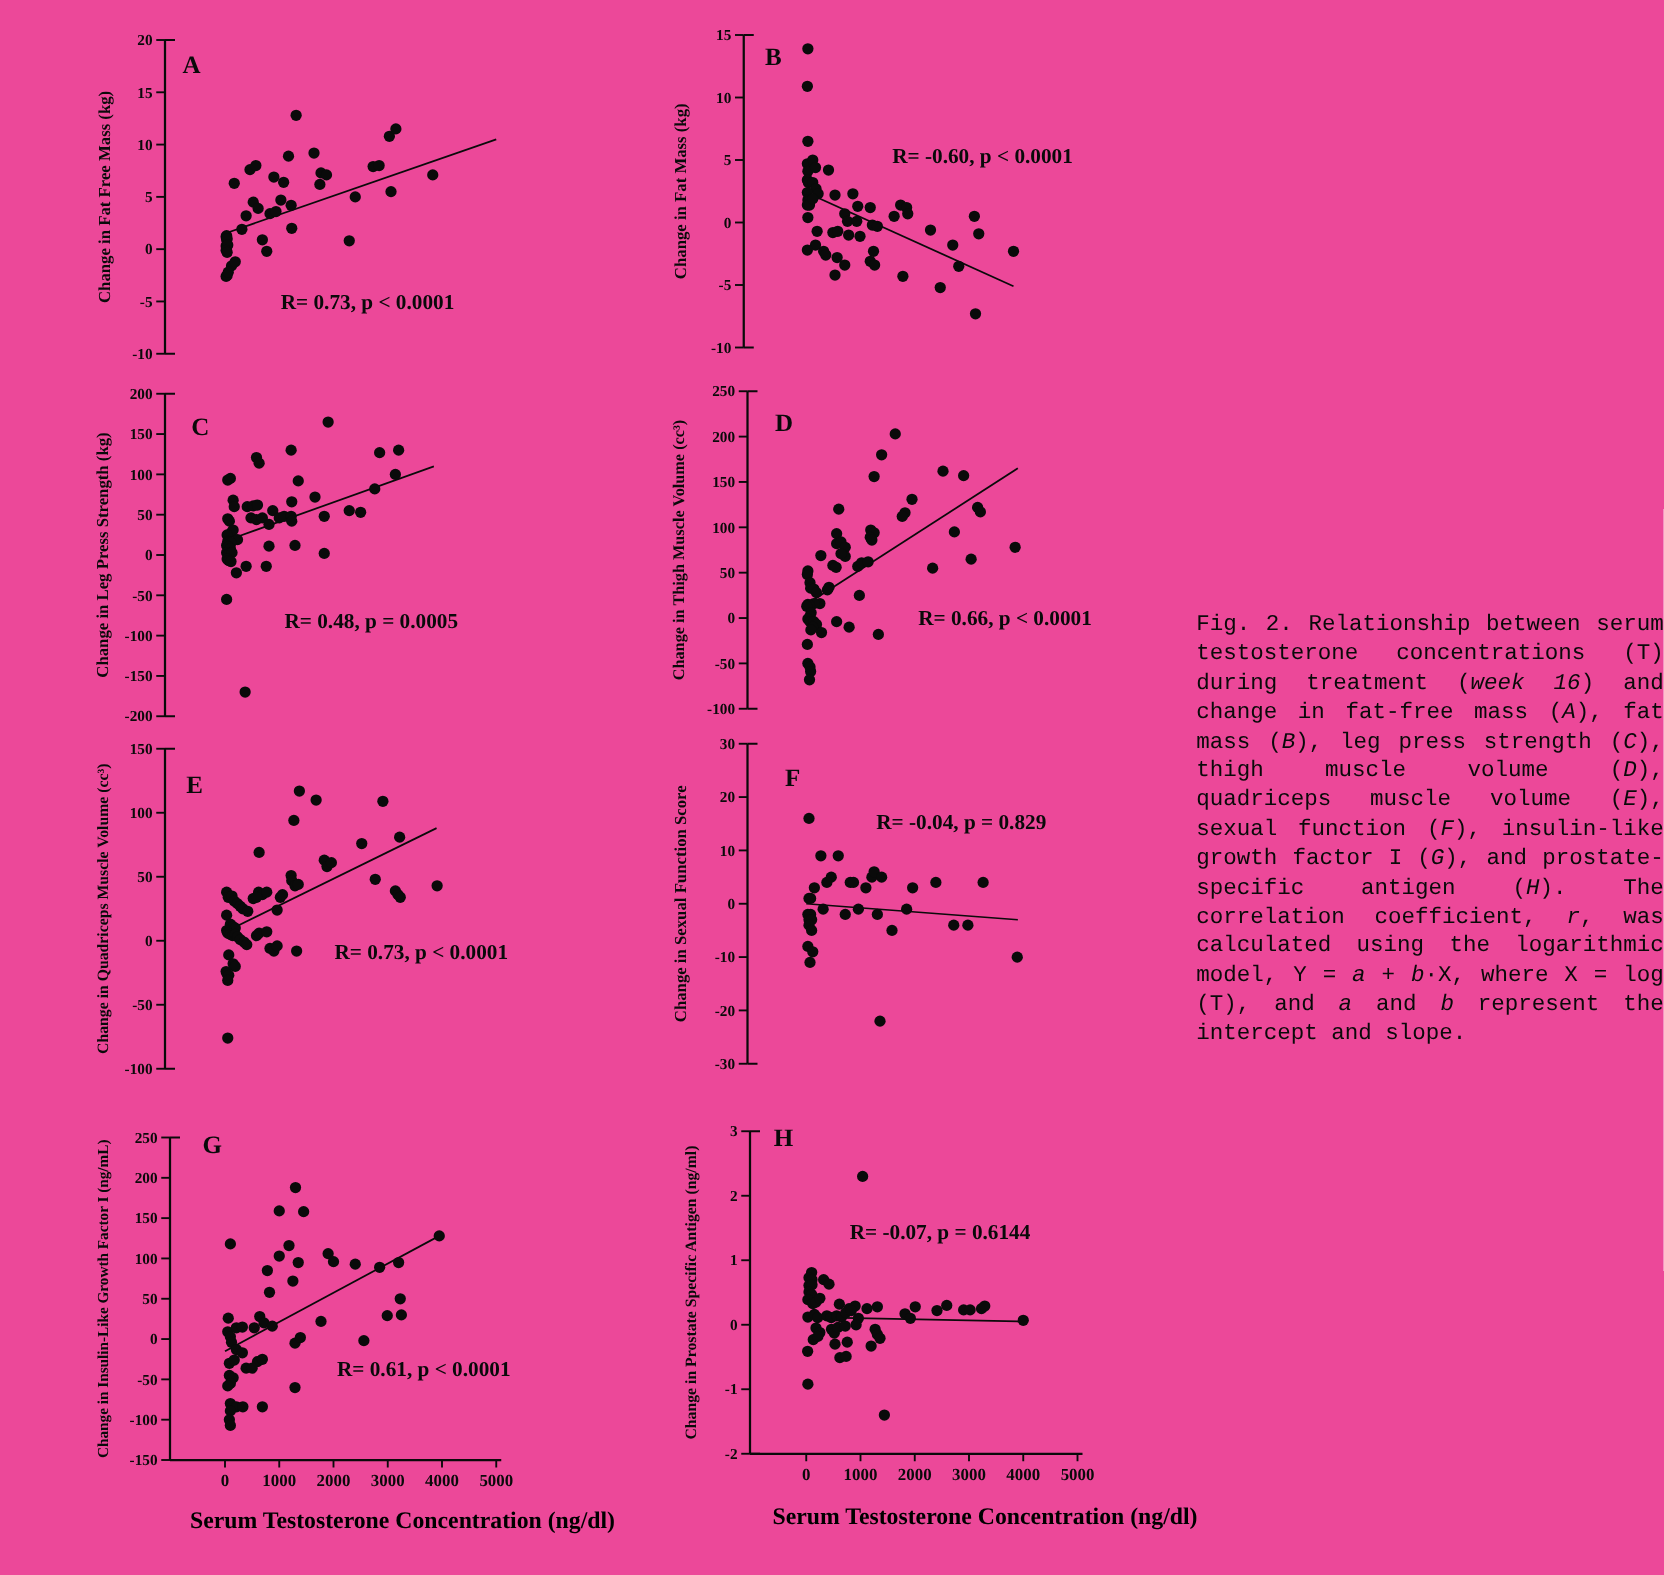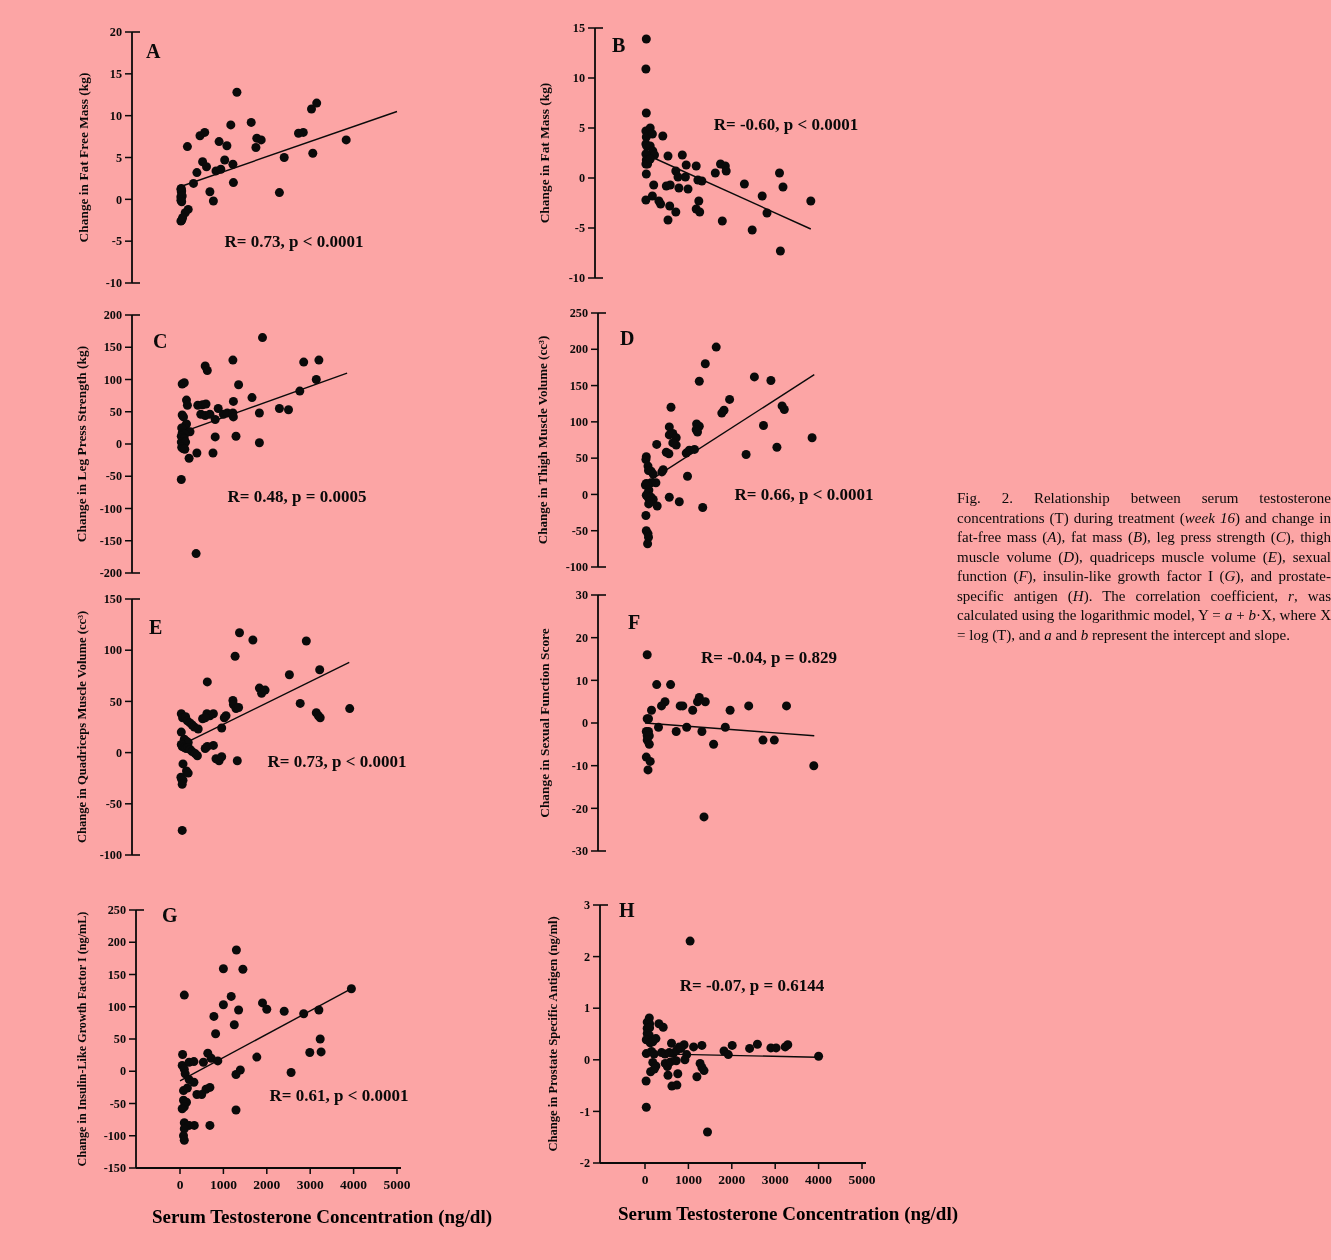--- a/index.html
+++ b/index.html
@@ -1,19 +1,19 @@
 <!DOCTYPE html>
 <html><head>
 <meta charset="utf-8">
 <style>
   html,body{margin:0;padding:0;background:#ffffff;}
-  .page{position:relative;width:1331px;height:1260px;background:#fca5a5;font-family:"Liberation Serif",serif;overflow:hidden;}
+  .page{position:relative;width:1331px;height:1260px;background:#ec4899;font-family:"Liberation Serif",serif;overflow:hidden;}
   #figure-svg{position:absolute;left:0;top:0;}
   #figure-svg text{font-family:"Liberation Serif",serif;fill:#0a0a0a;}
-  .caption{position:absolute;left:957px;top:489px;width:374px;font-size:15px;line-height:1.3;text-align:justify;color:#0a0a0a;font-family:Liberation Serif, serif;}
+  .caption{position:absolute;left:957px;top:489px;width:374px;font-size:18px;line-height:1.3;text-align:justify;color:#0a0a0a;font-family:Liberation Mono, monospace;}
   .caption i{font-style:italic;}
   .xtitle{position:absolute;font-weight:bold;font-size:19px;text-align:right;color:#000;font-family:"Liberation Serif",serif;}
   .xtitle-left{left:72px;top:1206px;width:420px;}
   .xtitle-right{left:543px;top:1203px;width:415px;}
 </style>
 </head>
 <body>
 
 <div class="page">
   <svg id="figure-svg" width="1331" height="1260" viewBox="0 0 1331 1260">

